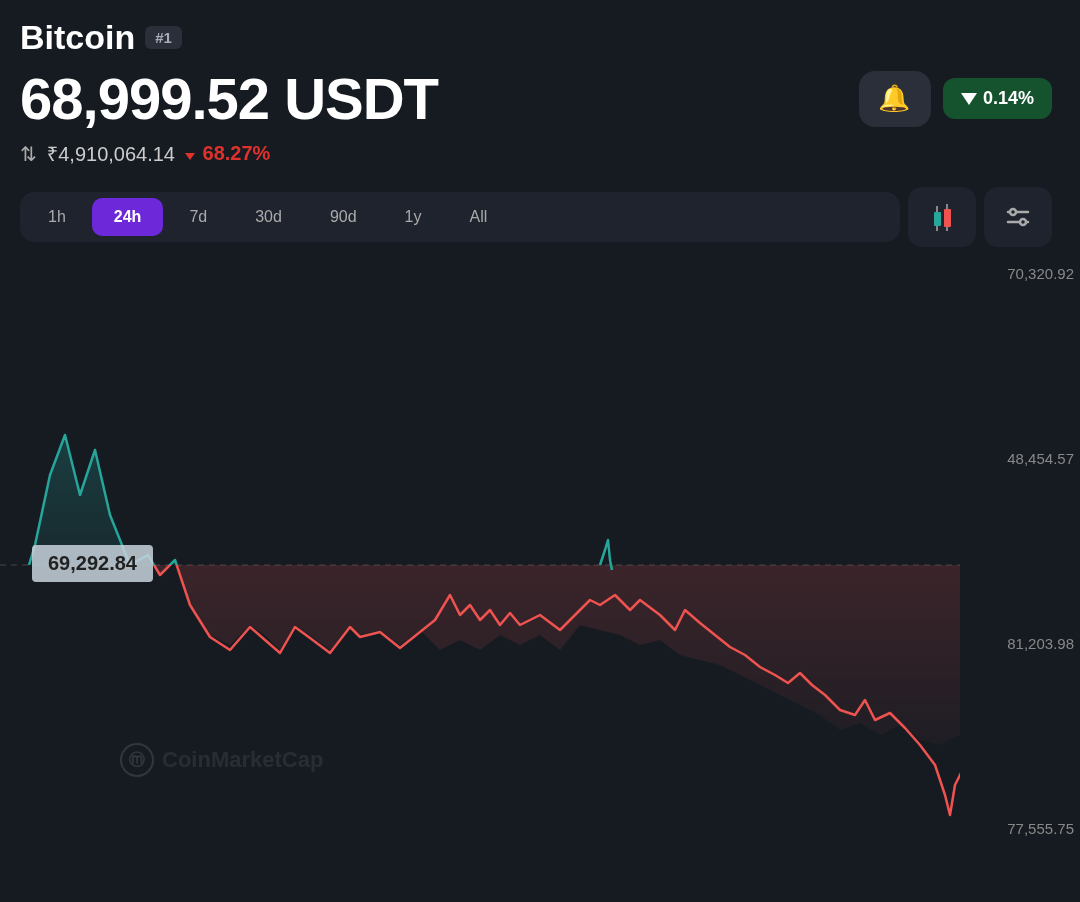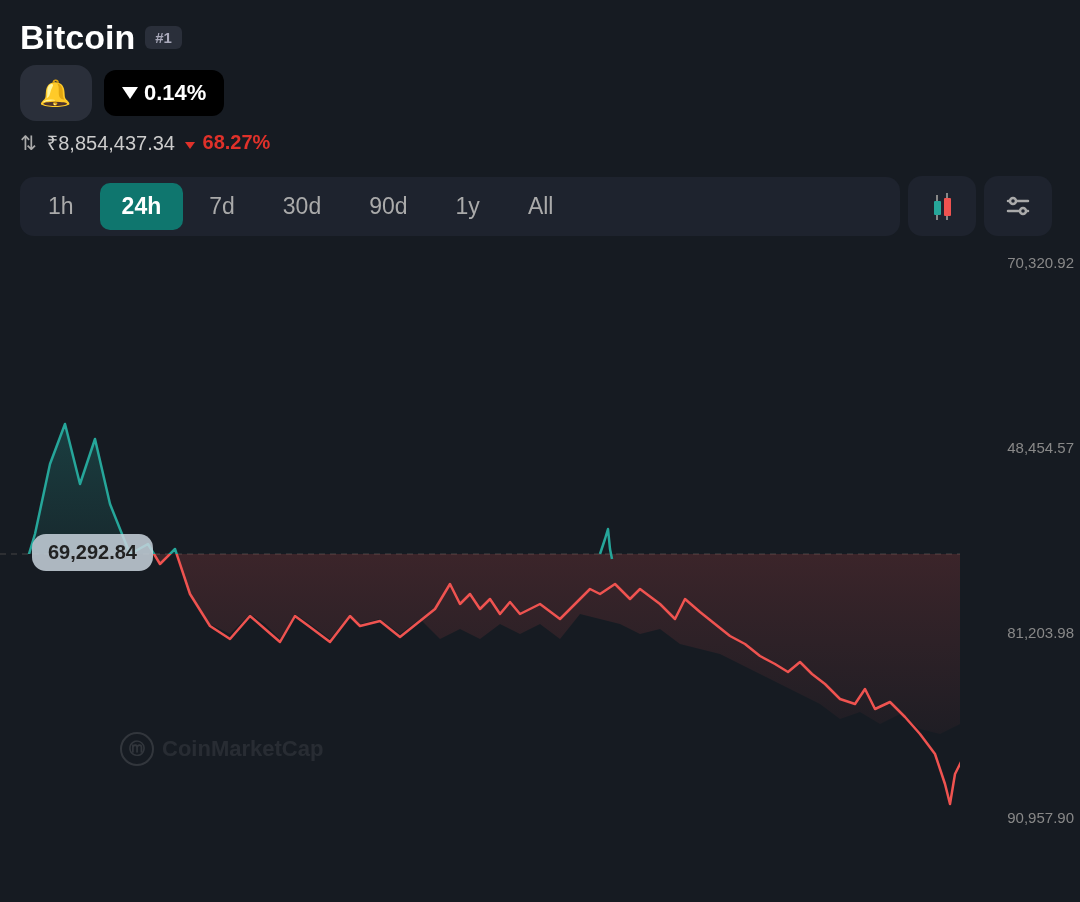--- a/index.html
+++ b/index.html
@@ -56,27 +56,27 @@
       border-radius: 16px;
       width: 72px;
       height: 56px;
       display: flex;
       align-items: center;
       justify-content: center;
       cursor: pointer;
       font-size: 26px;
     }
     .change-badge {
-      background: #000000;
+      background: #14532d;
       border-radius: 12px;
       padding: 10px 18px;
       display: flex;
       align-items: center;
       gap: 6px;
-      font-size: 22px;
+      font-size: 18px;
       font-weight: 700;
       color: #fff;
       cursor: pointer;
     }
     .change-badge .arrow-down {
       width: 0;
       height: 0;
       border-left: 8px solid transparent;
       border-right: 8px solid transparent;
       border-top: 12px solid #fff;
@@ -110,29 +110,29 @@
       display: flex;
       background: #1e232e;
       border-radius: 14px;
       padding: 6px;
       gap: 4px;
       flex: 1;
     }
     .tf-tab {
       padding: 10px 22px;
       border-radius: 10px;
-      font-size: 23px;
+      font-size: 16px;
       color: #aaa;
       cursor: pointer;
       border: none;
       background: transparent;
       font-weight: 500;
     }
     .tf-tab.active {
-      background: #0f766e;
+      background: #6d28d9;
       color: #fff;
       font-weight: 700;
     }
     .chart-type-btn {
       background: #1e232e;
       border: none;
       border-radius: 14px;
       width: 68px;
       height: 60px;
       display: flex;
@@ -195,21 +195,21 @@
     }
     .y-label {
       font-size: 15px;
       color: #888;
       text-align: right;
     }
     .tooltip-box {
       position: absolute;
       background: rgba(200,210,220,0.85);
       color: #222;
-      border-radius: 14px;
+      border-radius: 4px;
       padding: 7px 16px;
       font-size: 20px;
       font-weight: 700;
       left: 32px;
       top: 290px;
       pointer-events: none;
     }
     .watermark {
       position: absolute;
       bottom: 80px;
@@ -239,34 +239,35 @@
 <body>
 
 <div class="container">
 
   <div class="header-row">
     <span class="coin-name">Bitcoin</span>
     <span class="rank-badge">#1</span>
   </div>
 
   <div class="price-row">
+    <span class="price-main">68,999.52 USDT</span>
     <div class="price-controls">
       <button class="bell-btn">
         <span>🔔</span>
       </button>
       <div class="change-badge">
         <span class="arrow-down"></span>
         <span>0.14%</span>
       </div>
     </div>
   </div>
 
   <div class="sub-price-row">
     <span class="arrows-icon">⇅</span>
-    <span>₹8,854,437.34</span>
+    <span>₹4,910,064.14</span>
     <span class="sub-change">
       <span class="arrow-down-sm"></span>
       <span>68.27%</span>
     </span>
   </div>
 
   <div class="timeframe-row">
     <div class="tf-tabs">
       <button class="tf-tab">1h</button>
       <button class="tf-tab active">24h</button>
@@ -334,21 +335,21 @@
     <polyline points="130,310 148,300 160,320 175,305 190,350 210,382 230,395 250,372 265,385 280,398 295,372 310,383 330,398 350,372 360,382 380,377 400,393 420,377 435,365 450,340 460,360 470,350 480,365 490,355 500,370 510,358 520,370 540,360 560,375 575,360 590,345 600,350 615,340 630,355 640,345 660,360 675,375 685,355 700,368 715,380 730,392 745,400 760,412 775,420 788,428 800,418 812,430 825,440 840,455 855,460 865,445 875,465 890,458 905,473 920,490 935,510 945,540 950,560 955,530 960,520 965,510 970,500 975,490 980,470 985,460 990,455" fill="none" stroke="#ef5350" stroke-width="2.5" stroke-linejoin="round" clip-path="url(#belowLine)"></polyline>
 
     <polyline points="600,310 605,295 608,285 610,305 612,315" fill="none" stroke="#26a69a" stroke-width="2.5" stroke-linejoin="round"></polyline>
 
   </svg>
 
   <div class="y-axis">
     <span class="y-label">70,320.92</span>
     <span class="y-label">48,454.57</span>
     <span class="y-label">81,203.98</span>
-    <span class="y-label">90,957.90</span>
+    <span class="y-label">77,555.75</span>
   </div>
 
   <div class="tooltip-box">69,292.84</div>
 
   <div class="watermark">
     <div class="cmc-logo">ⓜ</div>
     <span>CoinMarketCap</span>
   </div>
 </div>
 

